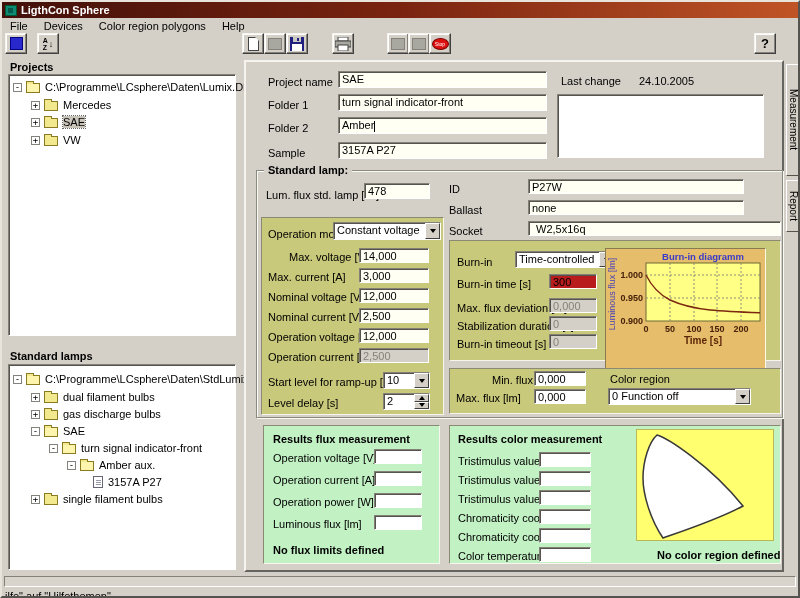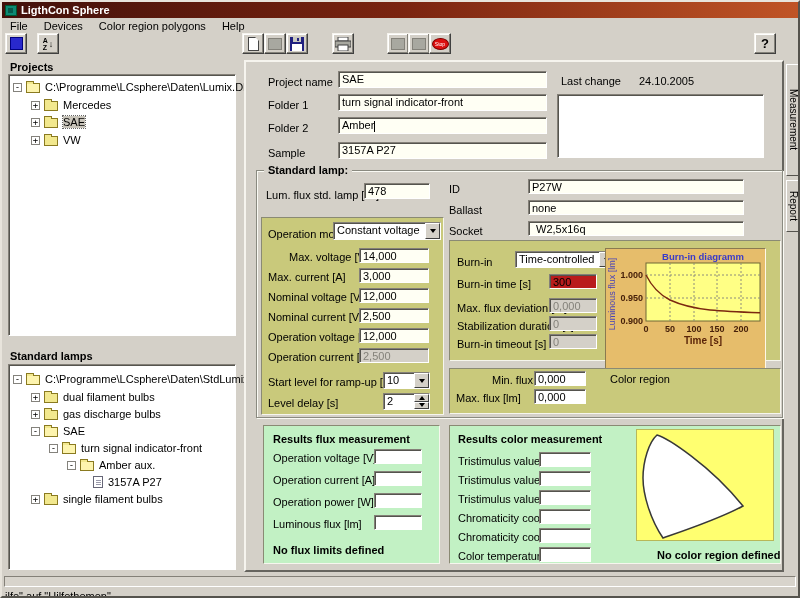--- a/index.html
+++ b/index.html
@@ -230,21 +230,21 @@
     <div class="group-lbl" style="left:18px;top:102px;">Standard lamp:</div>
 
     <div class="lbl" style="left:20px;top:127px;">Lum. flux std. lamp [lm]</div>
     <div class="field" style="left:118px;top:121px;width:66px;height:16px;">478</div>
 
     <div class="lbl" style="left:203px;top:121px;">ID</div>
     <div class="field" style="left:282px;top:117px;width:216px;height:15px;">P27W</div>
     <div class="lbl" style="left:203px;top:142px;">Ballast</div>
     <div class="field" style="left:282px;top:138px;width:216px;height:15px;">none</div>
     <div class="lbl" style="left:203px;top:163px;">Socket</div>
-    <div class="field" style="left:282px;top:159px;width:216px;height:15px;padding-left:7px;">W2,5x16q</div>
+    <div class="field" style="left:282px;top:159px;width:253px;height:15px;padding-left:7px;">W2,5x16q</div>
 
     <div class="panel olive" style="left:15px;top:155px;width:183px;height:198px;"></div>
     <div class="lbl" style="left:22px;top:166px;">Operation mode</div>
     <div class="combo" style="left:87px;top:160px;width:108px;">
       <span>Constant voltage</span>
       <span class="combo-btn">
           <span class="tri"></span>
         </span>
     </div>
 
@@ -321,20 +321,26 @@
         <text class="cxl" x="97" y="95" text-anchor="middle">Time [s]</text>
       </svg>
     </div>
 
     <div class="panel olive" style="left:203px;top:306px;width:332px;height:46px;"></div>
     <div class="lbl" style="left:210px;top:312px;padding-left:36px;">Min. flux [lm]</div>
     <div class="field" style="left:288px;top:309px;width:52px;height:15px;background:#fff;">0,000</div>
     <div class="lbl" style="left:210px;top:330px;">Max. flux [lm]</div>
     <div class="field" style="left:288px;top:327px;width:52px;height:15px;background:#fff;">0,000</div>
     <div class="lbl" style="left:364px;top:311px;">Color region</div>
+    <div class="combo" style="left:362px;top:326px;width:143px;height:17px;">
+      <span>0 Function off</span>
+      <span class="combo-btn">
+          <span class="tri"></span>
+        </span>
+    </div>
 
     <div class="panel green" style="left:17px;top:363px;width:177px;height:139px;"></div>
     <div class="lbl b" style="left:27px;top:371px;">Results flux measurement</div>
     <div class="lbl" style="left:27px;top:390px;">Operation voltage [V]</div>
     <div class="field" style="left:128px;top:387px;width:48px;height:15px;background:#fff;"></div>
     <div class="lbl" style="left:27px;top:412px;">Operation current [A]</div>
     <div class="field" style="left:128px;top:409px;width:48px;height:15px;background:#fff;"></div>
     <div class="lbl" style="left:27px;top:434px;">Operation power [W]</div>
     <div class="field" style="left:128px;top:431px;width:48px;height:15px;background:#fff;"></div>
     <div class="lbl" style="left:27px;top:456px;">Luminous flux [lm]</div>

